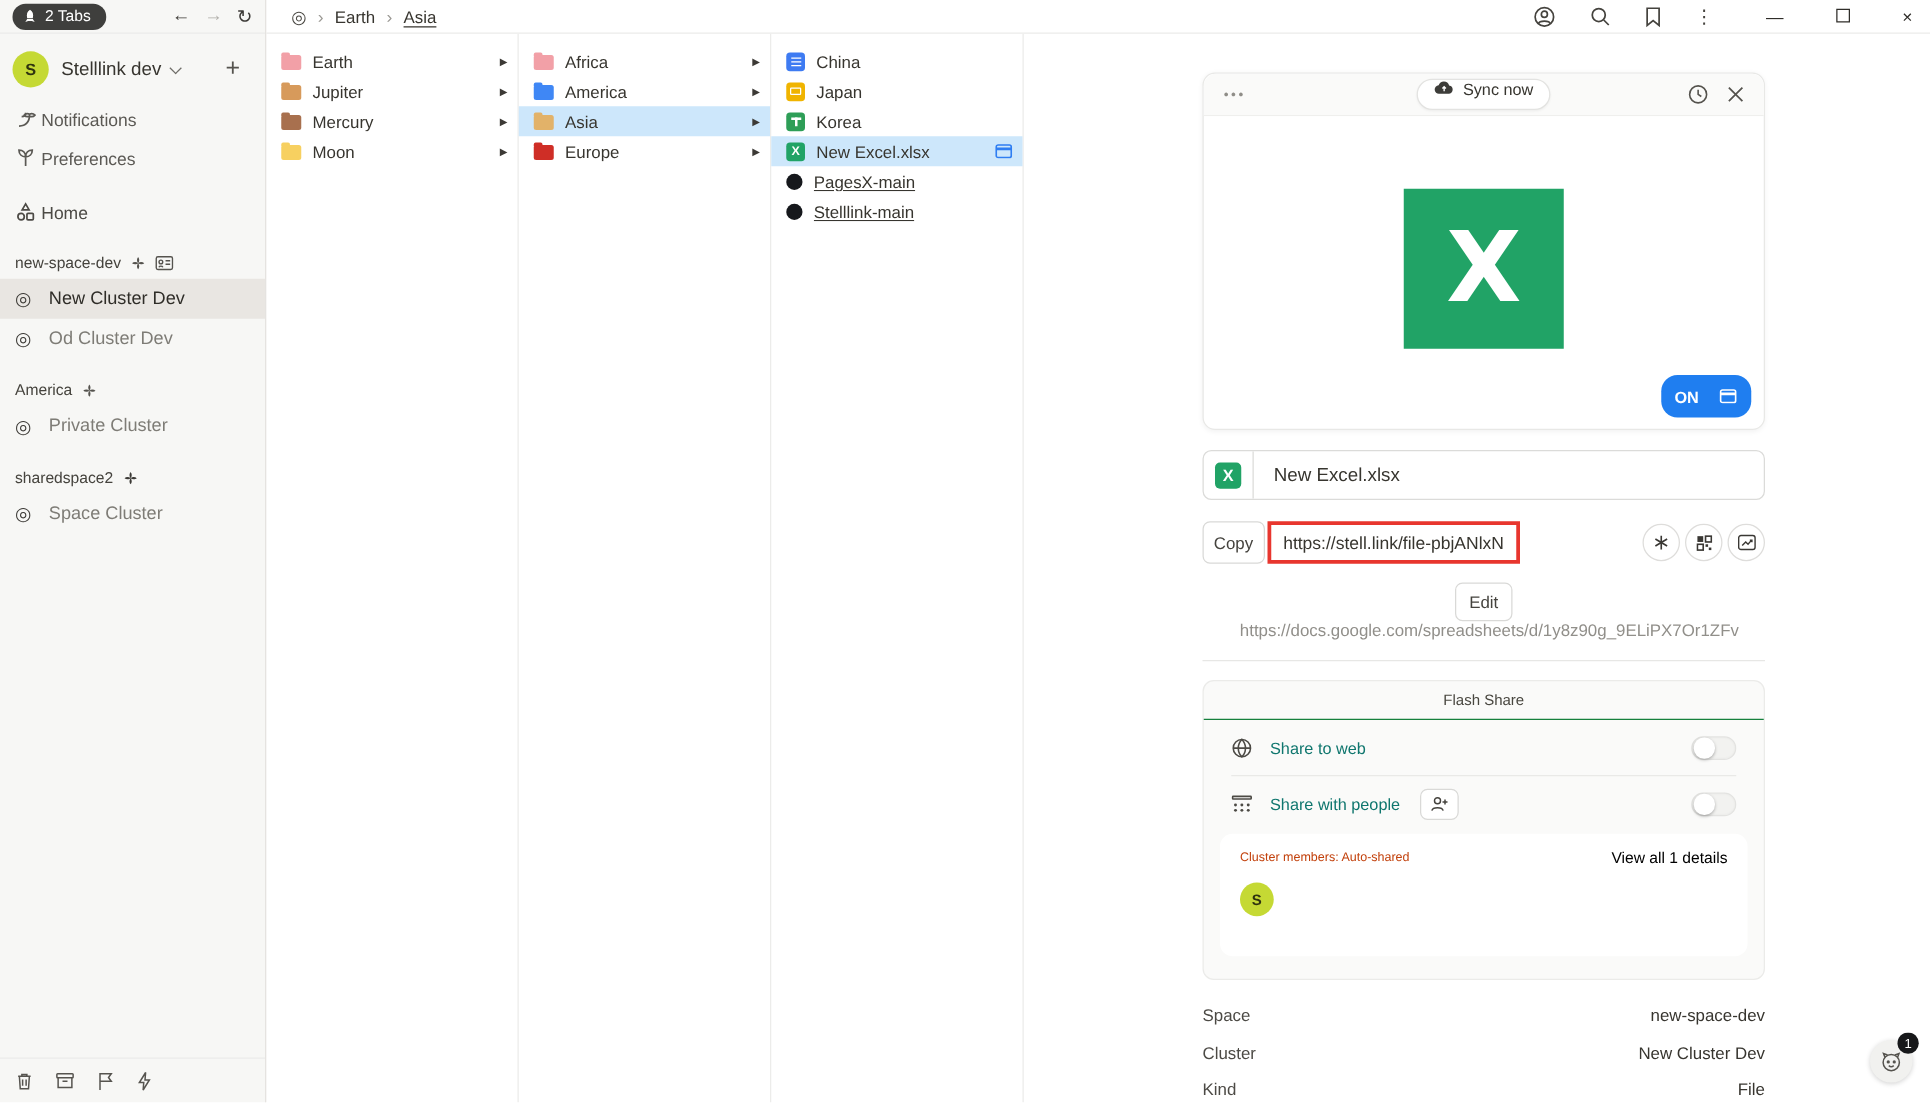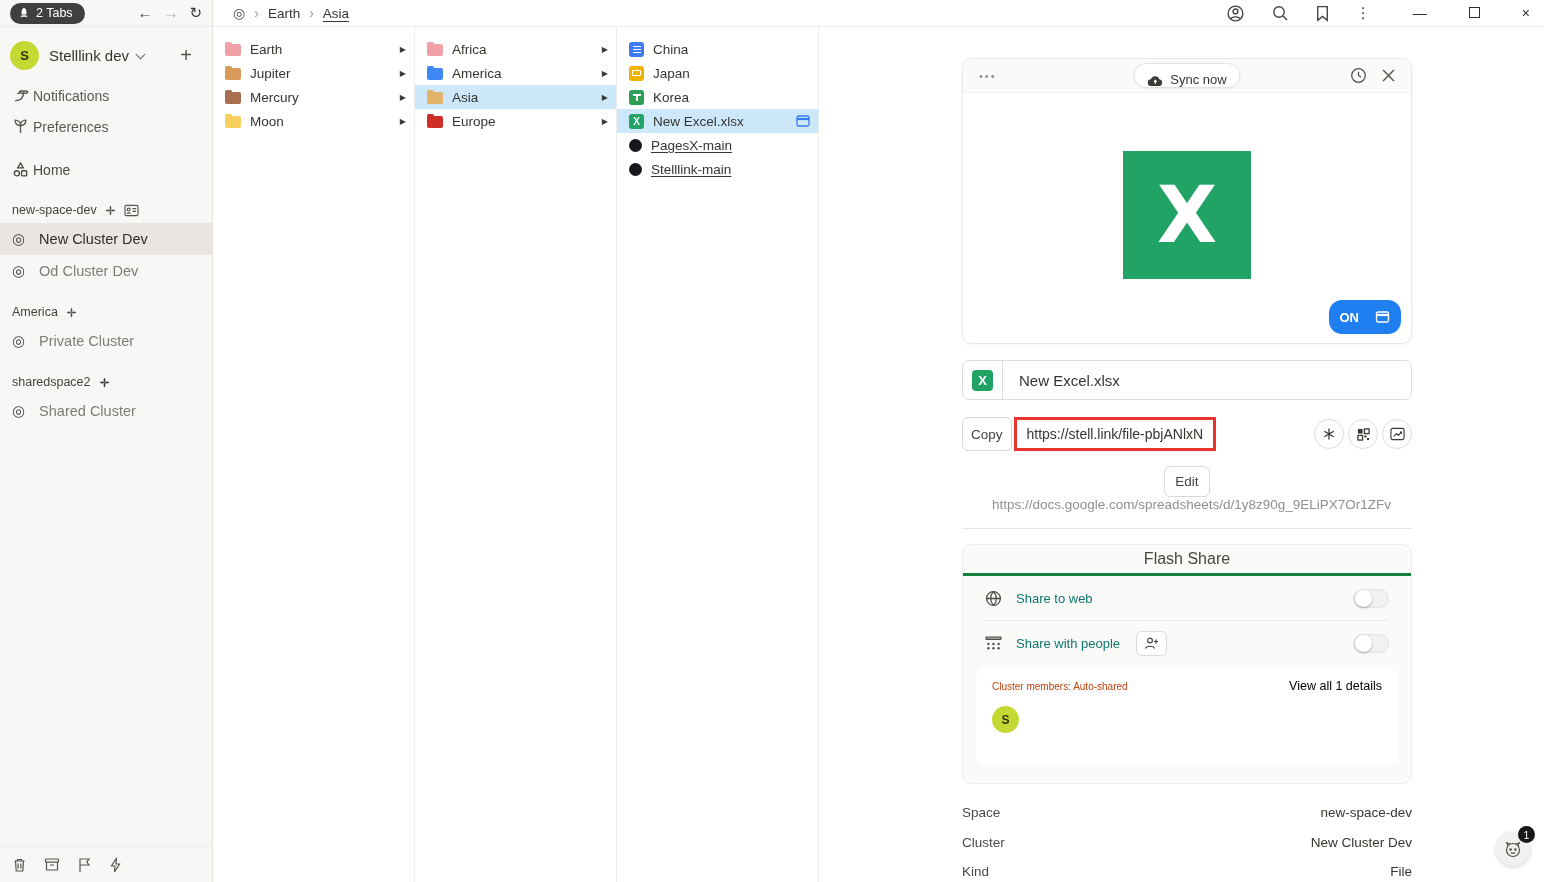--- a/index.html
+++ b/index.html
@@ -72,21 +72,21 @@
   
   .panel { flex:1; position:relative; min-width:0; }
   .panel-inner { width:450px; margin-left:143px; }
   .card { margin-top:31px; height:286px; border:1px solid #e8e8e6; border-radius:10px;
     box-shadow:0 1px 4px rgba(0,0,0,.05); position:relative; background:#fff; }
   .card-hd { height:34px; background:#fafaf9; border-bottom:1px solid #efefed;
     border-radius:10px 10px 0 0; display:flex; align-items:center; padding:0 16px; }
   .dots3 { color:#8f8d88; font-size:11px; letter-spacing:2px; }
   .sync-pill { position:absolute; left:50%; transform:translateX(-50%); height:25px; background:#fff;
     border:1px solid #e3e3e1; border-radius:13px; box-shadow:0 1px 2px rgba(0,0,0,.05);
-    display:flex; align-items:flex-end; gap:7px; padding:0 13px; font-size:13px; color:#37352f; }
+    display:flex; align-items:flex-start; gap:7px; padding:0 13px; font-size:13px; color:#37352f; }
   .card-hd-right { margin-left:auto; display:flex; align-items:center; gap:15px; color:#55534e; }
   .preview-tile { width:128px; height:128px; margin:58px auto 0; display:flex; align-items:center;
     justify-content:center; filter:blur(.6px); }
   .preview-tile span { color:#fff; font-size:78px; font-weight:bold; font-family:"DejaVu Sans",sans-serif; }
   .on-pill { position:absolute; right:10px; bottom:9px; height:34px; border-radius:13px; color:#fff;
     display:flex; align-items:center; gap:16px; padding:0 11px; font-size:13px; font-weight:bold; }
 
   .name-row { margin-top:16px; height:40px; display:flex; border:1px solid #dbdbd9; border-radius:7px; overflow:hidden; }
   .name-icon-cell { width:40px; border-right:1px solid #dbdbd9; display:flex; align-items:center; justify-content:center; }
   .name-icon-cell .fic { width:21px; height:21px; flex:0 0 21px; border-radius:4px; }
@@ -100,22 +100,22 @@
     font-size:14px; color:#37352f; border:3px solid; background:#fff; white-space:nowrap; }
   .circ-btns { margin-left:auto; display:flex; gap:4px; }
   .circ { width:30px; height:30px; border:1px solid #dedddb; border-radius:50%; background:#fff;
     display:flex; align-items:center; justify-content:center; color:#3a3834; }
   .edit-row { margin-top:15px; display:flex; align-items:center;flex-direction:column; }
   .edit-row .btn { height:31px; }
   .edit-url { margin-left:9px; font-size:13.5px; color:#918f8a; white-space:nowrap; overflow:hidden; flex:1; }
   .hr { margin-top:16px; border-top:1px solid #e7e7e5; }
 
   .flash { margin-top:15px; background:#fafaf9; border:1px solid #ebebe9; border-radius:9px; height:240px; }
-  .flash-hd { height:31px; display:flex; align-items:center; justify-content:center; font-size:16px;
-    color:#48463f; border-bottom:3px solid #15803d; }
+  .flash-hd { height:31px; display:flex; align-items:center; justify-content:center; font-size:12px;
+    color:#48463f; border-bottom:1px solid #15803d; }
   .share-row { height:44px; display:flex; align-items:center; padding:0 22px; gap:14px; }
   .share-row .lbl { font-size:13px; color:#0f766e; }
   .share-div { border-top:1px solid #e9e9e7; margin:0 22px; }
   .add-btn { width:31px; height:25px; border:1px solid #d9d9d7; border-radius:6px; background:#fff;
     display:flex; align-items:center; justify-content:center; color:#45433e; margin-left:2px; }
   .toggle { margin-left:auto; width:36px; height:19px; border-radius:10px; background:#f2f2f0;
     border:1px solid #e3e3e1; position:relative; box-shadow:inset 0 0 2px rgba(0,0,0,.05); }
   .toggle .knob { position:absolute; left:1px; top:0.5px; width:16.5px; height:16.5px; border-radius:50%;
     background:#fff; box-shadow:0 1px 2.5px rgba(0,0,0,.3); }
   .members-card { margin:2px 13px 0; background:#fff; border-radius:10px; padding:12px 16px 14px; height:98px; }
@@ -218,21 +218,21 @@
     </div>
 
     <div class="sb-section">
       <span>sharedspace2</span>
       <svg width="13" height="13" viewBox="0 0 16 16" fill="#3c3a36">
         <path d="M8 8C6.5 6.5 6.5 3.5 8 2c1.5 1.5 1.5 4.5 0 6zm0 0c1.5-1.5 4.5-1.5 6 0-1.5 1.5-4.5 1.5-6 0zm0 0c1.5 1.5 1.5 4.5 0 6-1.5-1.5-1.5-4.5 0-6zm0 0c-1.5 1.5-4.5 1.5-6 0 1.5-1.5 4.5-1.5 6 0z"></path>
       </svg>
     </div>
     <div class="sb-citem">
       <span class="glyph">◎</span>
-      <span>Shared Cluster</span>
+      <span>Space Cluster</span>
     </div>
 
     <div class="sb-footer">
       <svg width="15" height="16" viewBox="0 0 14 16" fill="none" stroke="#56544f" stroke-width="1.2">
         <path d="M2 4h10M5 4V2.5h4V4M3 4l.7 10h6.6L11 4M5.6 6.5v5M8.4 6.5v5"></path>
       </svg>
       <svg width="16" height="15" viewBox="0 0 16 15" fill="none" stroke="#56544f" stroke-width="1.2">
         <rect x="1.5" y="2" width="13" height="3.2" rx="0.6"></rect>
         <path d="M2.5 5.2V13h11V5.2M6 8h4"></path>
       </svg>

